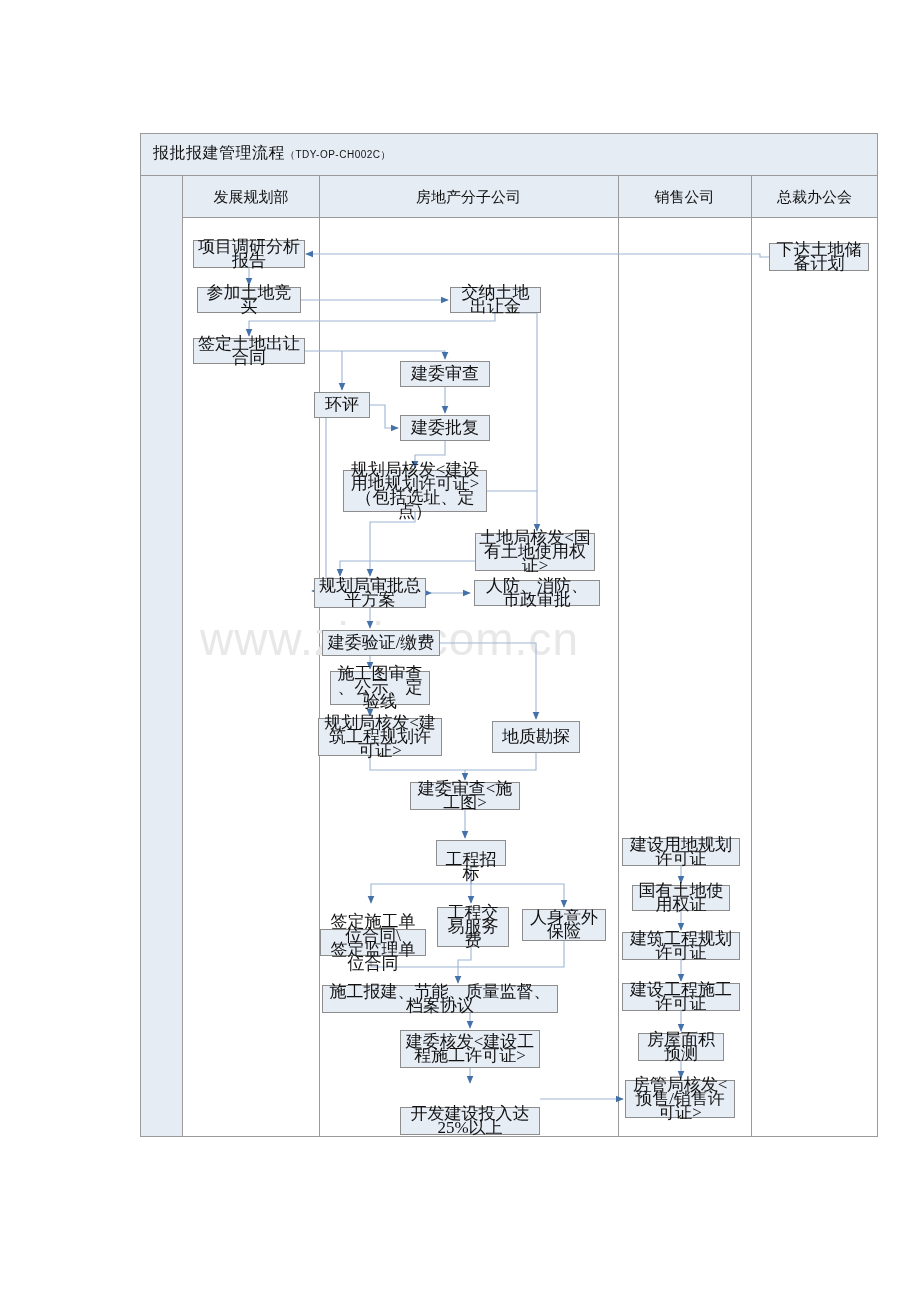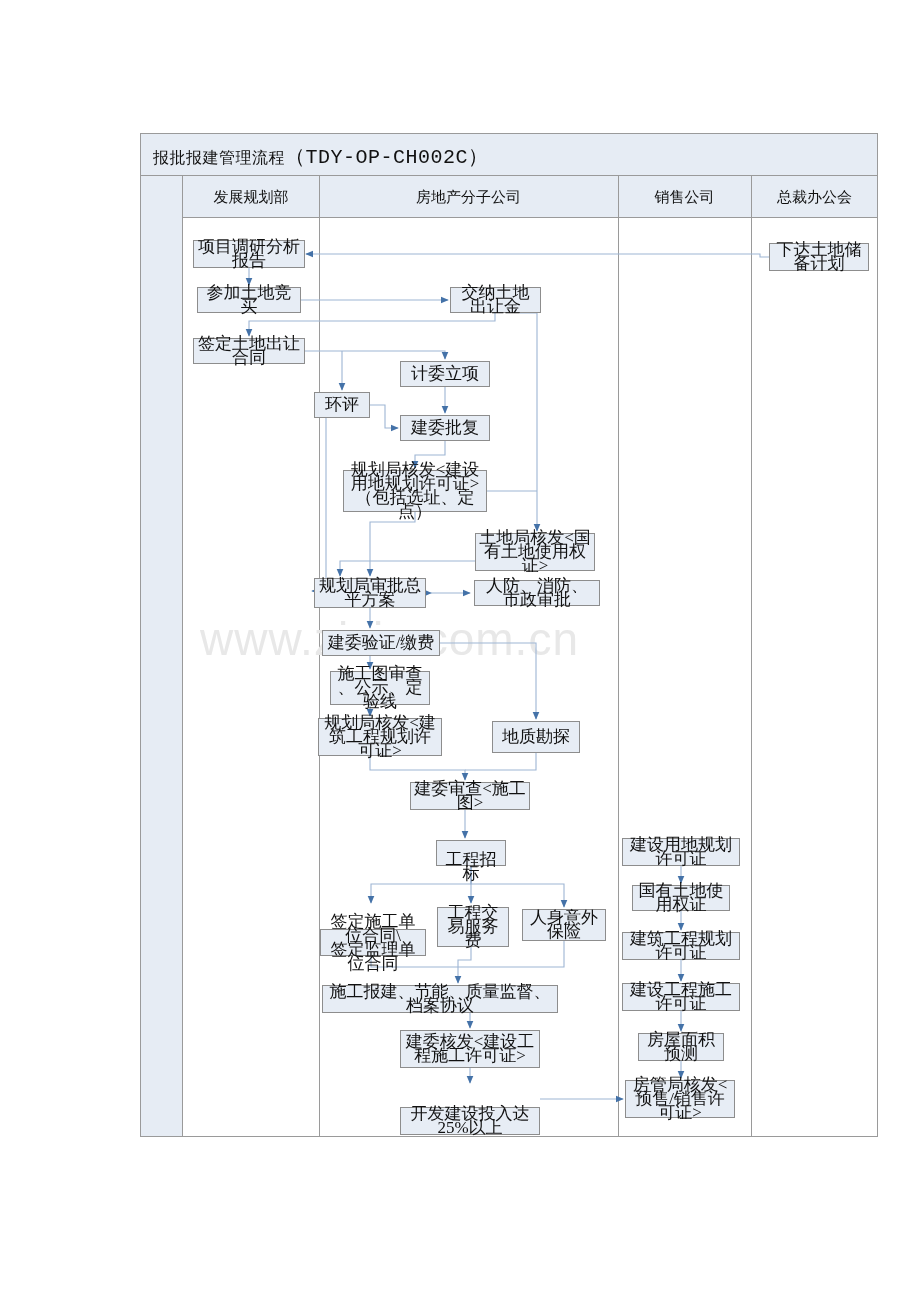--- a/index.html
+++ b/index.html
@@ -9,21 +9,21 @@
 
   
   #flow-table{position:absolute;left:140px;top:133px;width:738px;height:1004px;
               border:1px solid #9a9a9a;box-sizing:border-box;background:#fff;}
 
   #title-row{position:absolute;left:0;top:0;width:100%;height:42px;
              box-sizing:border-box;border-bottom:1px solid #9a9a9a;
              background:#e6ecf4;}
   #title-text{position:absolute;left:12px;top:9px;font-size:16px;color:#111;
               letter-spacing:.5px;white-space:nowrap;}
-  #title-text .code{font-family:Liberation Mono, monospace;font-size:20px;}
+  #title-text .code{font-family:Liberation Sans, sans-serif;font-size:10px;}
 
   #header-row{position:absolute;left:0;top:42px;width:100%;height:42px;
               box-sizing:border-box;border-bottom:1px solid #9a9a9a;
               background:#e6ecf4;}
   .hcell{position:absolute;top:0;height:42px;line-height:42px;text-align:center;
          font-size:15px;color:#111;box-sizing:border-box;}
 
   
   #gutter{position:absolute;left:0;top:42px;width:42px;bottom:0;
           background:#e6ecf4;border-right:1px solid #9a9a9a;box-sizing:border-box;}
@@ -161,21 +161,21 @@
     <div class="node" style="left: 197px; top: 287px; width: 104px; height: 26px; background: rgb(231, 237, 245); border-color: rgb(141, 141, 141);">
       <span style="white-space: pre-line;">参加土地竞买</span>
     </div>
     <div class="node" style="left: 193px; top: 338px; width: 112px; height: 26px; background: rgb(231, 237, 245); border-color: rgb(141, 141, 141);">
       <span style="white-space: pre-line;">签定土地出让合同</span>
     </div>
     <div class="node" style="left: 450px; top: 287px; width: 91px; height: 26px; background: rgb(231, 237, 245); border-color: rgb(141, 141, 141);">
       <span style="white-space: pre-line;">交纳土地出让金</span>
     </div>
     <div class="node" style="left: 400px; top: 361px; width: 90px; height: 26px; background: rgb(231, 237, 245); border-color: rgb(141, 141, 141);">
-      <span style="white-space: pre-line;">计委立项</span>
+      <span style="white-space: pre-line;">建委审查</span>
     </div>
     <div class="node" style="left: 314px; top: 392px; width: 56px; height: 26px; background: rgb(231, 237, 245); border-color: rgb(141, 141, 141);">
       <span style="white-space: pre-line;">环评</span>
     </div>
     <div class="node" style="left: 400px; top: 415px; width: 90px; height: 26px; background: rgb(231, 237, 245); border-color: rgb(141, 141, 141);">
       <span style="white-space: pre-line;">建委批复</span>
     </div>
     <div class="node" style="left: 343px; top: 470px; width: 144px; height: 42px; background: rgb(231, 237, 245); border-color: rgb(141, 141, 141); justify-content: flex-end;">
       <span style="white-space: pre-line;">规划局核发&lt;建设用地规划许可证&gt;（包括选址、定点）</span>
     </div>
@@ -194,21 +194,21 @@
     <div class="node" style="left: 330px; top: 671px; width: 100px; height: 34px; background: rgb(231, 237, 245); border-color: rgb(141, 141, 141);">
       <span style="white-space: pre-line;">施工图审查
 、公示、定验线</span>
     </div>
     <div class="node" style="left: 318px; top: 718px; width: 124px; height: 38px; background: rgb(231, 237, 245); border-color: rgb(141, 141, 141);">
       <span style="white-space: pre-line;">规划局核发&lt;建筑工程规划许可证&gt;</span>
     </div>
     <div class="node" style="left: 492px; top: 721px; width: 88px; height: 32px; background: rgb(231, 237, 245); border-color: rgb(141, 141, 141);">
       <span style="white-space: pre-line;">地质勘探</span>
     </div>
-    <div class="node" style="left: 410px; top: 782px; width: 120px; height: 28px; background: rgb(231, 237, 245); border-color: rgb(141, 141, 141);">
+    <div class="node" style="left: 410px; top: 782px; width: 110px; height: 28px; background: rgb(231, 237, 245); border-color: rgb(141, 141, 141);">
       <span style="white-space: pre-line;">建委审查&lt;施工图&gt;</span>
     </div>
     <div class="node" style="left: 436px; top: 840px; width: 70px; height: 26px; background: rgb(231, 237, 245); border-color: rgb(141, 141, 141);">
       <span style="white-space: pre-line; margin-top: 28px;">工程招标</span>
     </div>
     <div class="node" style="left: 320px; top: 905px; width: 106px; height: 27px; background: rgb(231, 237, 245); border-color: rgb(141, 141, 141); margin-top: 24px;">
       <span style="white-space: pre-line;">签定施工单位合同\
 签定监理单位合同</span>
     </div>
     <div class="node" style="left: 437px; top: 907px; width: 72px; height: 40px; background: rgb(231, 237, 245); border-color: rgb(141, 141, 141);">

